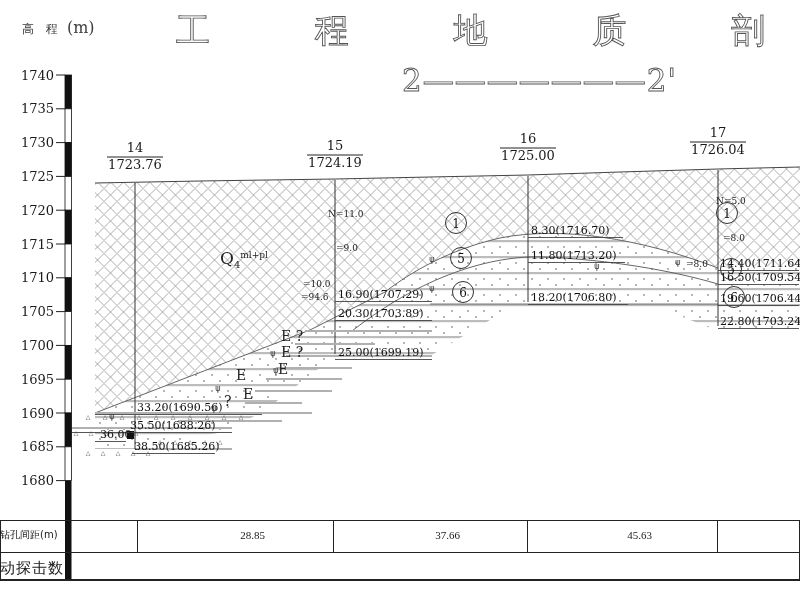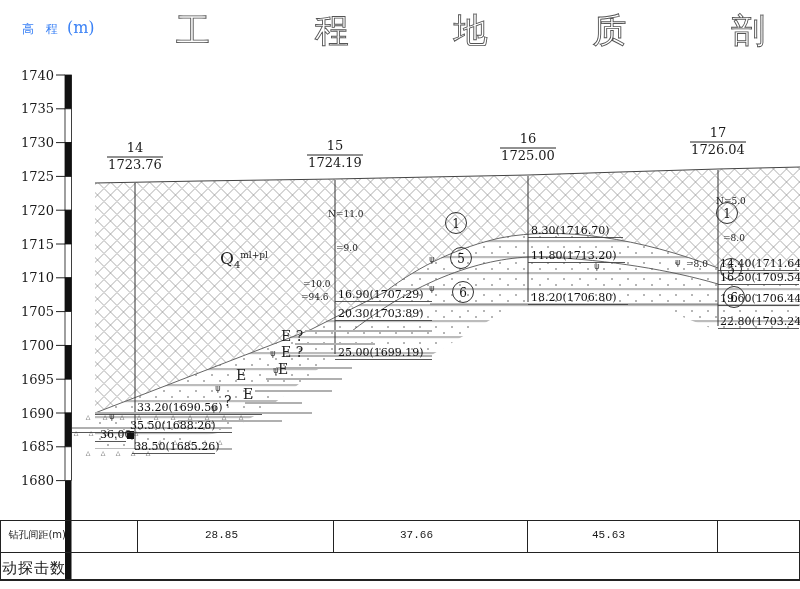--- a/index.html
+++ b/index.html
@@ -5,27 +5,27 @@
   html,body{margin:0;padding:0;background:#fff;}
   #stage{position:relative;width:800px;height:589px;background:#fff;overflow:hidden;
          font-family:"DejaVu Serif","Liberation Serif",serif;}
   #profile-svg{position:absolute;left:0;top:0;}
   .outline-txt{position:absolute;color:#777;font-family:"DejaVu Serif","Liberation Serif",serif;}
   @supports (-webkit-text-stroke:1px #555){
     .outline-txt{color:transparent;-webkit-text-stroke:0.9px #555;}
   }
   #main-title{left:176px;top:8px;font-size:34px;letter-spacing:47px;white-space:nowrap;}
   #section-label{left:402px;top:62px;font-size:31px;letter-spacing:1px;white-space:nowrap;}
-  #axis-title{position:absolute;left:22px;top:18px;color:#3b82f6;white-space:nowrap;}
+  #axis-title{position:absolute;left:22px;top:18px;color:#404040;white-space:nowrap;}
   #axis-title .hanzi{font-size:12px;letter-spacing:4px;}
   #axis-title .unit{font-size:16px;}
   .tbl-label{position:absolute;color:#1a1a1a;font-family:"DejaVu Sans","Liberation Sans",sans-serif;
-             text-align:right;white-space:nowrap;}
-  .tbl-value{position:absolute;color:#1a1a1a;font-size:11px;text-align:left;
-             font-family:Liberation Mono, monospace;}
+             text-align:left;white-space:nowrap;}
+  .tbl-value{position:absolute;color:#1a1a1a;font-size:11px;text-align:right;
+             font-family:Liberation Serif, serif;}
   .tline{position:absolute;background:#222;}
 </style>
 </head>
 <body>
 
 <div id="stage">
 
   <svg id="profile-svg" width="800" height="589" viewBox="0 0 800 589">
     <defs>
       <pattern id="xhatch" width="13" height="13" patternUnits="userSpaceOnUse">
@@ -207,20 +207,21 @@
         <text x="220" y="444" text-anchor="middle" font-size="6" font-family="DejaVu Sans, sans-serif" fill="#333">△</text>
         <text x="88" y="455" text-anchor="middle" font-size="6" font-family="DejaVu Sans, sans-serif" fill="#333">△</text>
         <text x="103" y="455" text-anchor="middle" font-size="6" font-family="DejaVu Sans, sans-serif" fill="#333">△</text>
         <text x="118" y="455" text-anchor="middle" font-size="6" font-family="DejaVu Sans, sans-serif" fill="#333">△</text>
         <text x="133" y="455" text-anchor="middle" font-size="6" font-family="DejaVu Sans, sans-serif" fill="#333">△</text>
         <text x="148" y="455" text-anchor="middle" font-size="6" font-family="DejaVu Sans, sans-serif" fill="#333">△</text>
       </g>
   </svg>
 
   <div id="main-title" class="outline-txt">工 程 地 质 剖 面 图</div>
+  <div id="section-label" class="outline-txt">2———————2'</div>
   <div id="axis-title">
     <span class="hanzi">高 程</span>
     <span class="unit">(m)</span>
   </div>
 
   <div class="tline" style="left:0;top:520px;width:800px;height:1px;"></div>
   <div class="tline" style="left:0;top:552px;width:800px;height:1px;"></div>
   <div class="tline" style="left:0;top:579px;width:800px;height:1.5px;"></div>
   <div class="tline" style="left:0;top:520px;width:1px;height:60px;"></div>
   <div class="tline" style="left:798.5px;top:520px;width:1px;height:60px;"></div>

